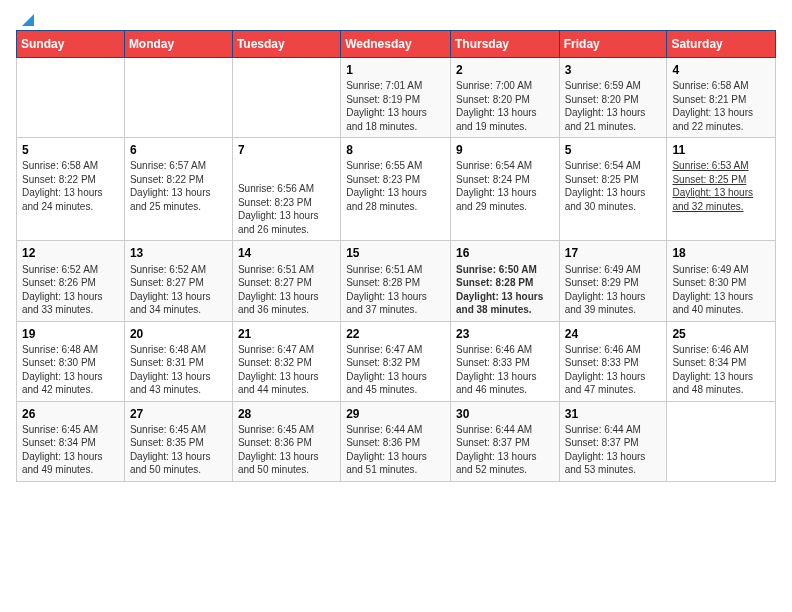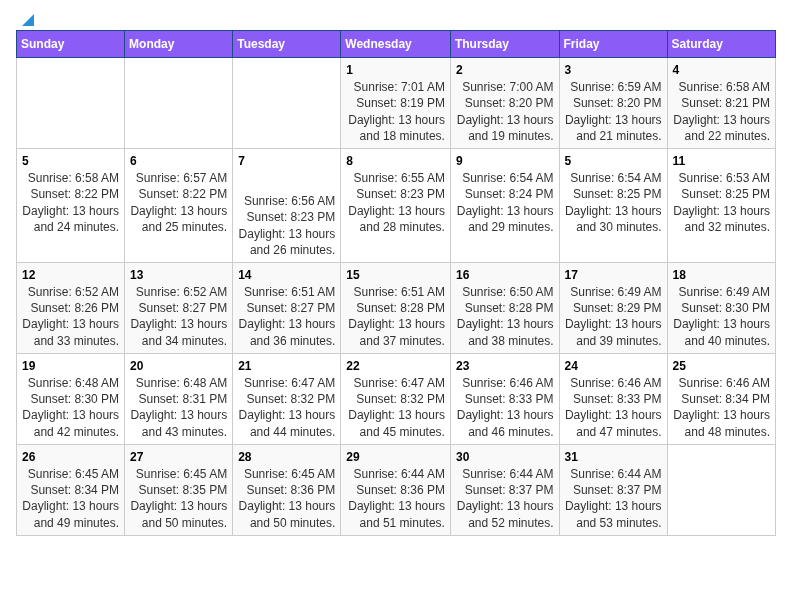--- a/index.html
+++ b/index.html
@@ -44,21 +44,21 @@
       font-size: 14px;
       color: #555;
       margin-top: 2px;
     }
     table {
       width: 100%;
       border-collapse: collapse;
       font-size: 10.5px;
     }
     thead tr th {
-      background: #8b5cf6;
+      background: #ef4444;
       color: #fff;
       font-weight: bold;
       font-size: 12px;
       padding: 6px 4px;
       text-align: left;
       border: 1px solid #1e4a8a;
     }
     tbody tr td {
       border: 1px solid #ccc;
       vertical-align: top;
@@ -72,22 +72,21 @@
       background: #f9f9f9;
     }
     .day-num {
       font-weight: bold;
       font-size: 12px;
       display: block;
       margin-bottom: 1px;
     }
     .cell-text {
       color: #333;
-      font-size: 12px;
-      text-align: right;
+      font-size: 10px;
     }
     td.empty {
       background: #fff !important;
     }
     tbody tr:nth-child(even) td.empty {
       background: #f9f9f9 !important;
     }
   </style>
 </head>
 <body>
@@ -185,21 +184,21 @@
 Daylight: 13 hours and 29 minutes.</div>
           </td>
           <td>
             <span class="day-num">5</span>
             <div class="cell-text" style="white-space: pre-line;">Sunrise: 6:54 AM
 Sunset: 8:25 PM
 Daylight: 13 hours and 30 minutes.</div>
           </td>
           <td>
             <span class="day-num">11</span>
-            <div class="cell-text" style="white-space: pre-line;">Sunrise: 6:53 AM
+            <div class="cell-text" style="white-space: pre-line; text-decoration: underline;">Sunrise: 6:53 AM
 Sunset: 8:25 PM
 Daylight: 13 hours and 32 minutes.</div>
           </td>
         </tr>
         <tr>
           <td>
             <span class="day-num">12</span>
             <div class="cell-text" style="white-space: pre-line;">Sunrise: 6:52 AM
 Sunset: 8:26 PM
 Daylight: 13 hours and 33 minutes.</div>
@@ -217,21 +216,21 @@
 Daylight: 13 hours and 36 minutes.</div>
           </td>
           <td>
             <span class="day-num">15</span>
             <div class="cell-text" style="white-space: pre-line;">Sunrise: 6:51 AM
 Sunset: 8:28 PM
 Daylight: 13 hours and 37 minutes.</div>
           </td>
           <td>
             <span class="day-num">16</span>
-            <div class="cell-text" style="white-space: pre-line;">Sunrise: 6:50 AM
+            <div class="cell-text" style="white-space: pre-line; font-weight: bold;">Sunrise: 6:50 AM
 Sunset: 8:28 PM
 Daylight: 13 hours and 38 minutes.</div>
           </td>
           <td>
             <span class="day-num">17</span>
             <div class="cell-text" style="white-space: pre-line;">Sunrise: 6:49 AM
 Sunset: 8:29 PM
 Daylight: 13 hours and 39 minutes.</div>
           </td>
           <td>

